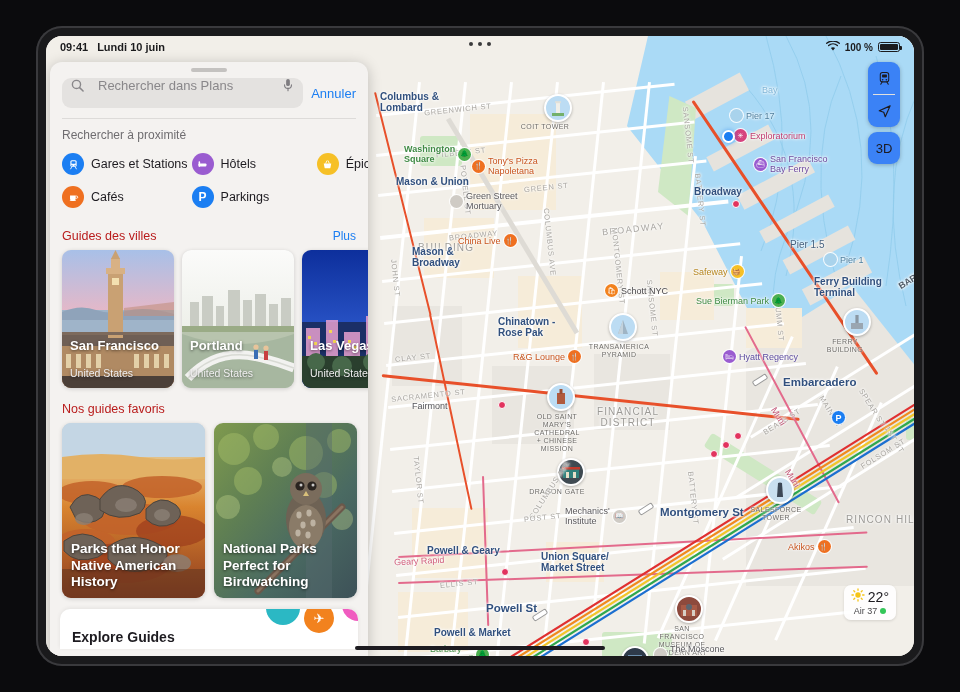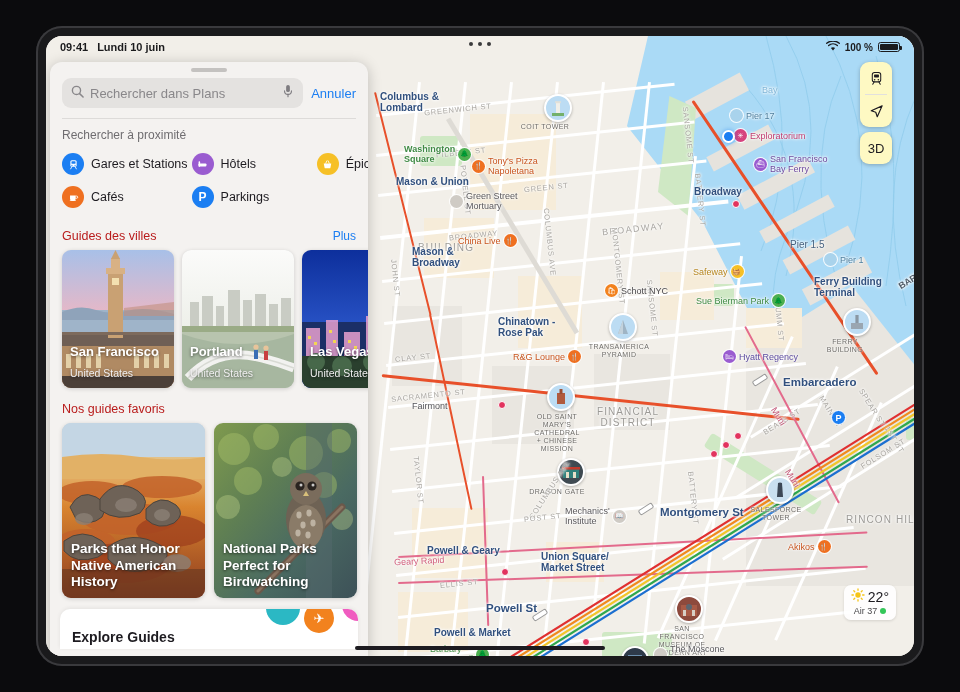--- a/index.html
+++ b/index.html
@@ -134,21 +134,21 @@
   }
   #grabber {
     width: 36px; height: 4px; border-radius: 2px; background: #c4c2c0;
     margin: 6px auto 4px;
   }
   #search-row {
     display: flex; align-items: center; gap: 8px; padding: 2px 12px 10px;
   }
   #search-field {
     flex: 1; height: 30px; background: #e4e2e0; border-radius: 9px;
-    display: flex; align-items: center; gap: 6px; padding: 0 9px;
+    display: flex; gap: 14px; padding: 0 9px;
   }
   #search-placeholder { flex: 1; font-size: 13px; color: #89878a; }
   #cancel-btn { font-size: 13px; color: #1b7ef2; }
   .sep { height: 1px; background: #dddbd9; margin: 0 12px; }
 
   #panel-scroll { flex: 1; overflow: hidden; position: relative; }
   .section-title {
     font-size: 12px; color: #6f6d70; padding: 9px 12px 7px;
   }
   .section-head {
@@ -179,21 +179,21 @@
     box-shadow: 0 1px 4px rgba(0,0,0,.16);
   }
   .city-card .cap {
     position: absolute; left: 8px; bottom: 9px; right: 6px; z-index: 3;
   }
   .city-card .cap .n {
     font-size: 13px; font-weight: bold; color: #fff; line-height: 1.1;
     text-shadow: 0 1px 3px rgba(0,0,0,.55);
   }
   .city-card .cap .c {
-    font-size: 10.5px; color: #f0eff0; margin-top: 8px;
+    font-size: 10.5px; color: #f0eff0; margin-top: 14px;
     text-shadow: 0 1px 3px rgba(0,0,0,.55);
   }
 
   #fav-guides { display: flex; gap: 9px; padding: 0 12px; width: 420px; }
   .fav-card {
     width: 143px; height: 175px; border-radius: 9px; overflow: hidden;
     position: relative; flex: 0 0 auto;
     box-shadow: 0 1px 4px rgba(0,0,0,.16);
   }
   .fav-card .t {
@@ -207,21 +207,21 @@
     box-shadow: 0 -1px 4px rgba(0,0,0,.07);
   }
   #explore-title {
     position: absolute; left: 12px; top: 20px; font-size: 14px;
     font-weight: bold; color: #1d1b20;
   }
   .exp-blob { position: absolute; border-radius: 50%; }
 
   
   .map-ctrl {
-    position: absolute; right: 22px; background: #fef9c3; border-radius: 9px;
+    position: absolute; right: 14px; background: #3b82f6; border-radius: 9px;
     box-shadow: 0 1px 4px rgba(0,0,0,.25); z-index: 20;
     display: flex; flex-direction: column; overflow: hidden;
   }
   #ctrl-stack { top: 26px; width: 32px; }
   .ctrl-btn {
     width: 32px; height: 32px; display: flex; align-items: center;
     justify-content: center; font-size: 13px; color: #1d1b20;
   }
   .ctrl-div { height: 1px; background: #e2e0de; margin: 0 5px; }
   #ctrl-3d { top: 96px; width: 32px; }

